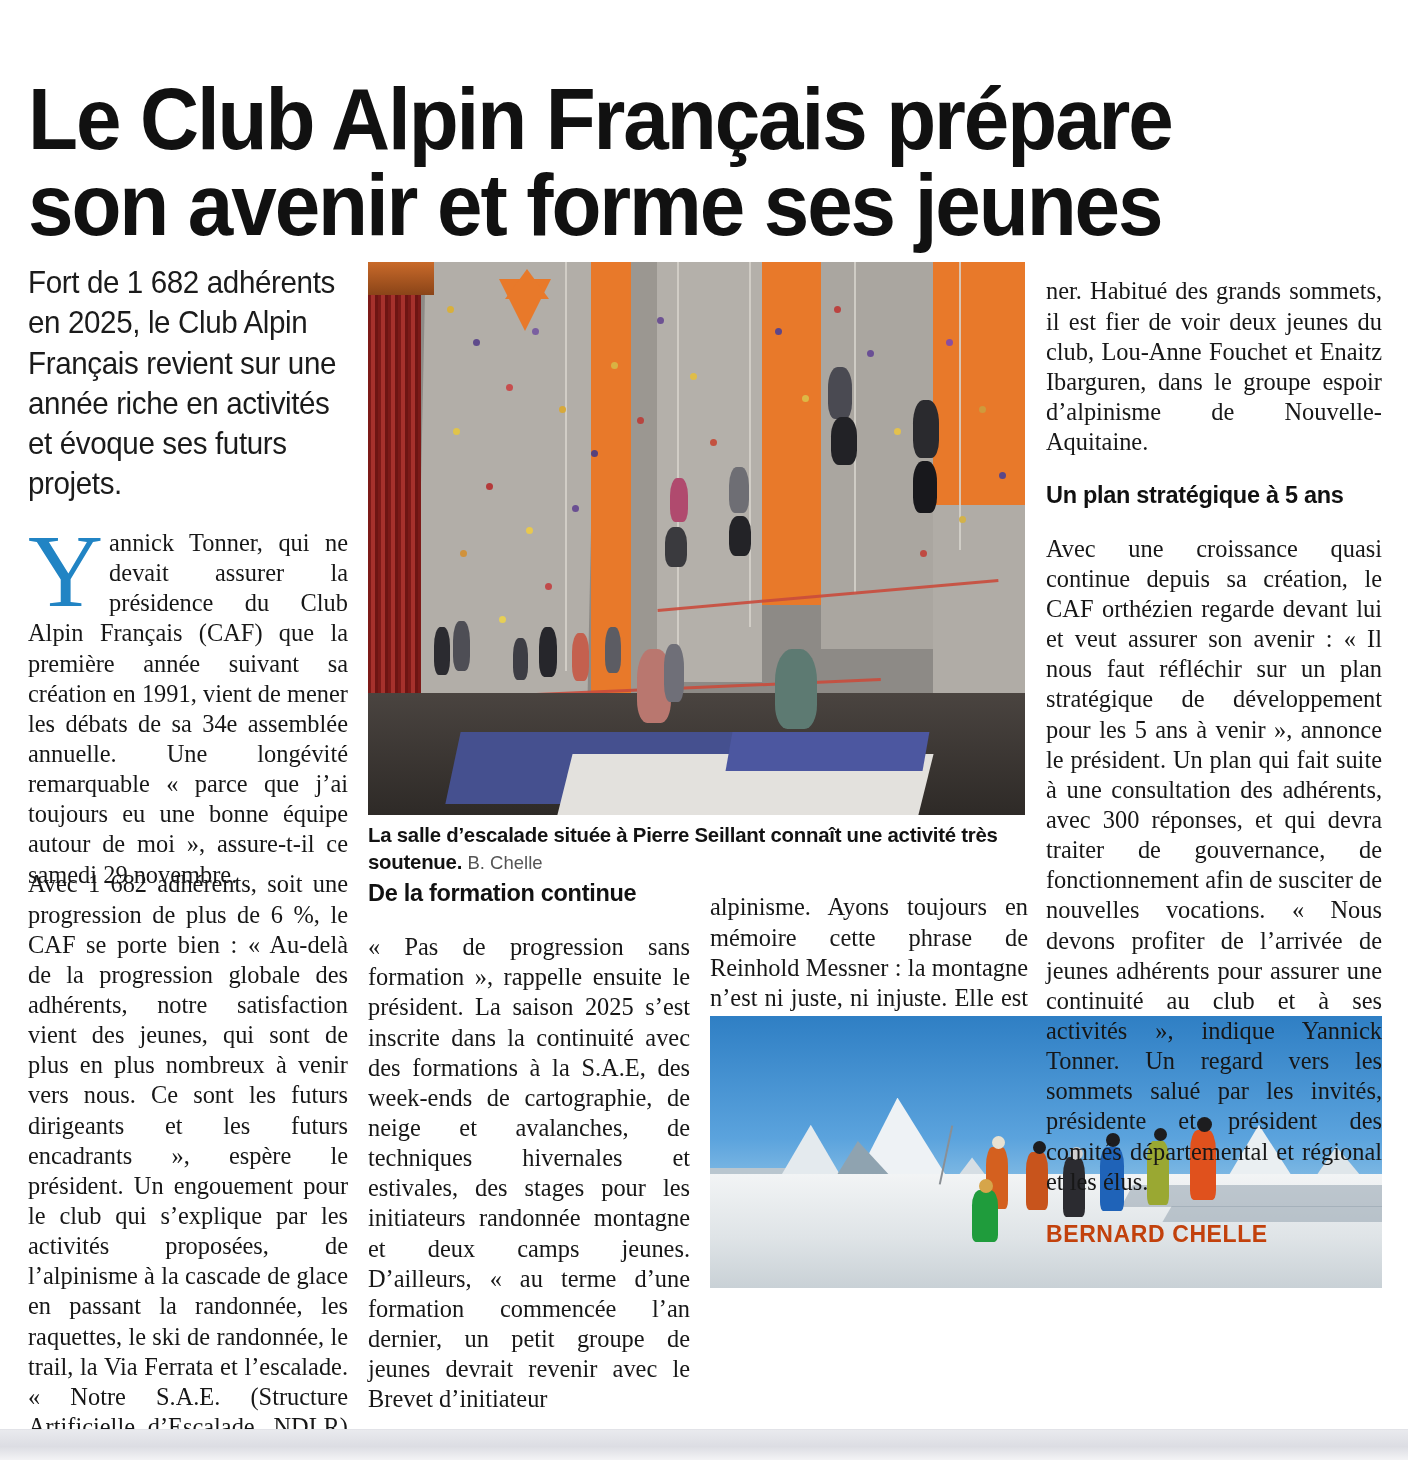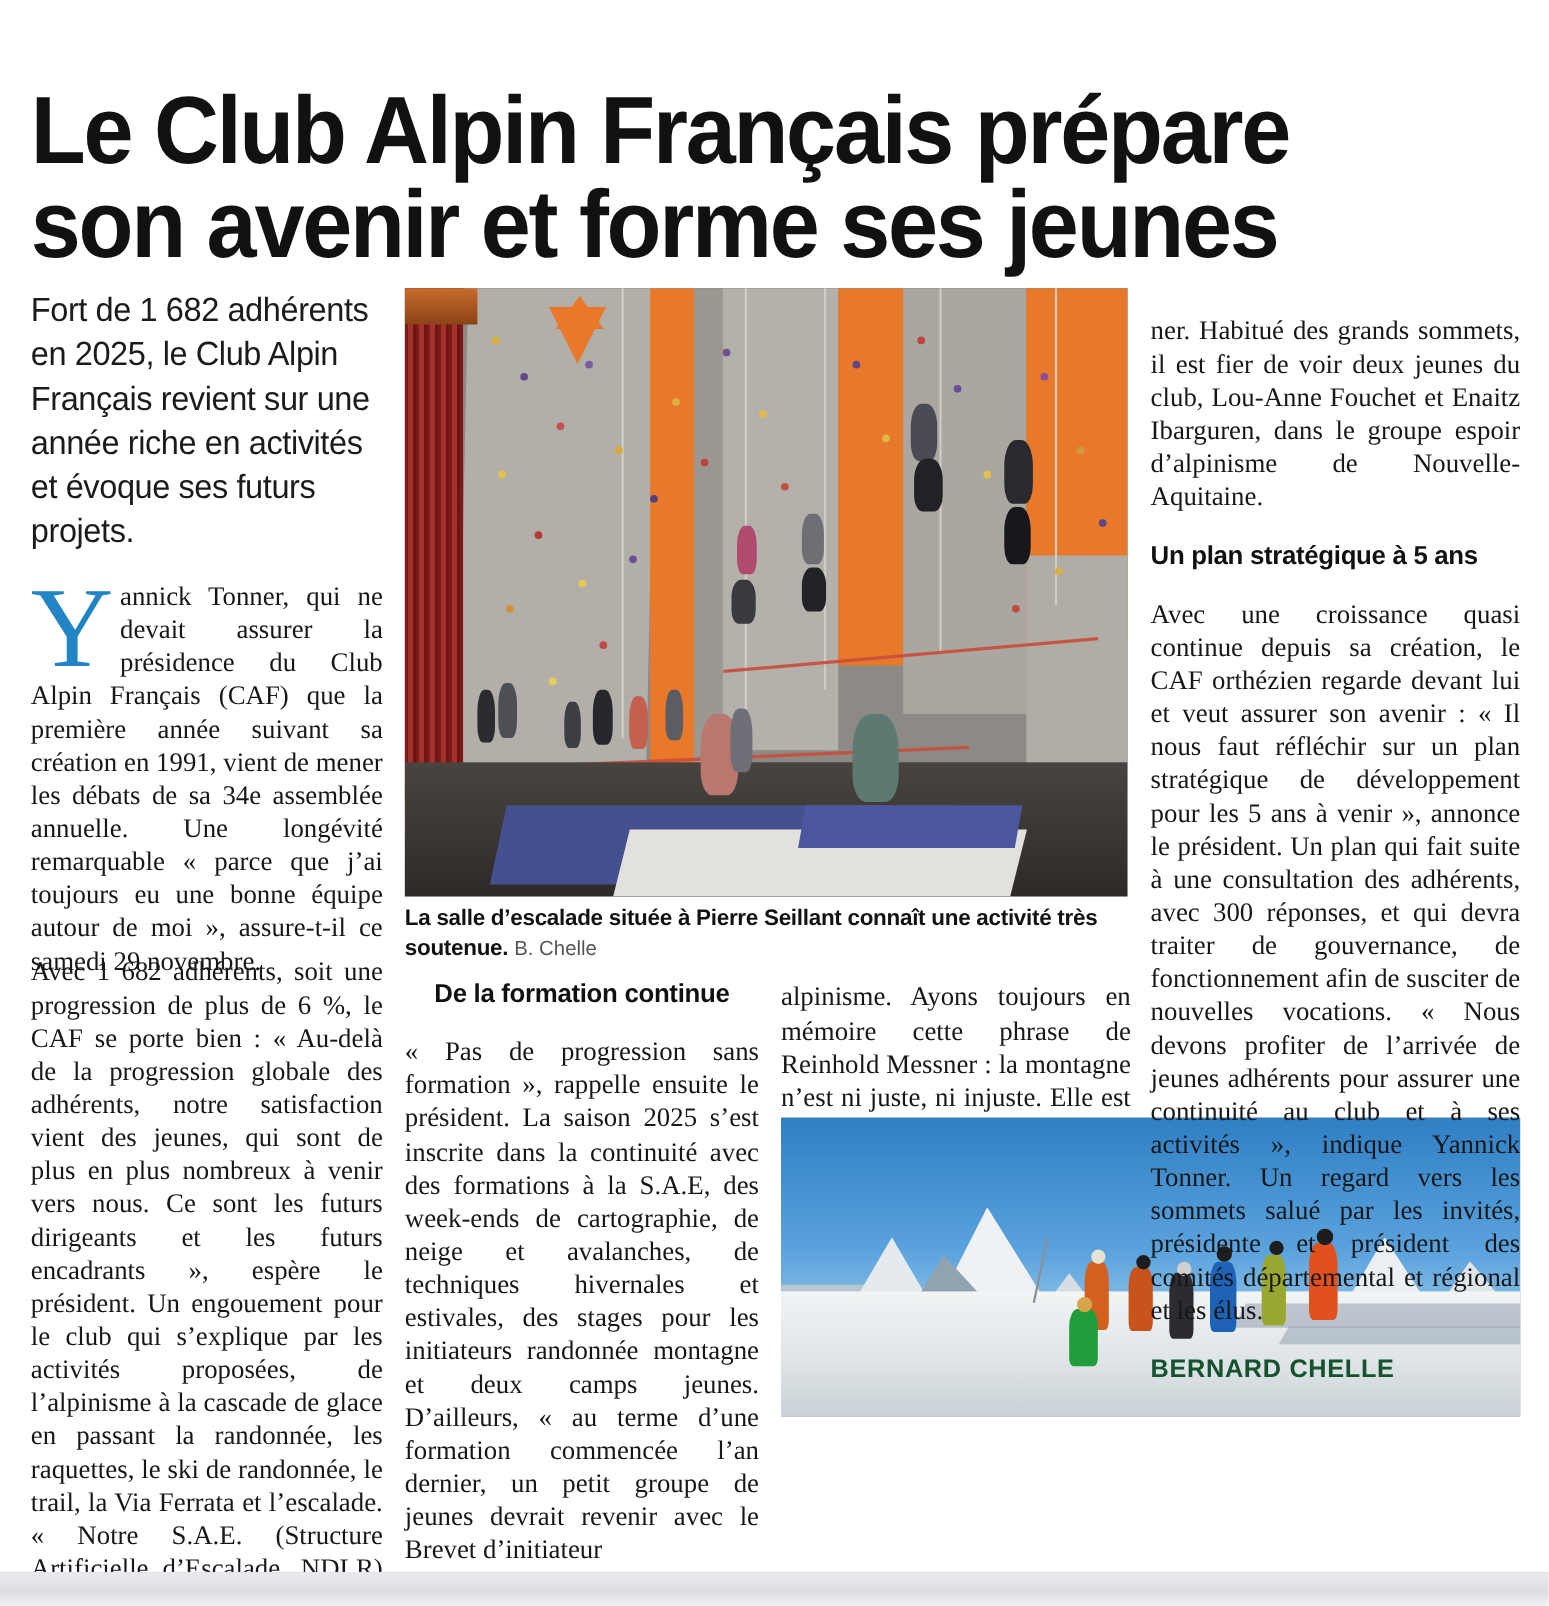--- a/index.html
+++ b/index.html
@@ -98,21 +98,21 @@
     letter-spacing: -0.3px;
     margin: 0 0 3px 0;
   }
 
   
   .signature {
     font-family: "Liberation Sans", sans-serif;
     font-weight: 700;
     font-size: 23px;
     letter-spacing: 0.6px;
-    color: #14532d;
+    color: #c2410c;
     margin-top: 5px;
   }
 
   
   .photo-block { position: absolute; }
   .photo {
     position: relative;
     overflow: hidden;
     background: #777;
   }
@@ -333,21 +333,21 @@
         <div class="person" style="left:62%;top:70%;width:42px;height:80px;background:#5d7a72;"></div>
       </div>
     </div>
     <div class="caption">
       <span>La salle d’escalade située à Pierre Seillant connaît une activité très soutenue.</span>
       <span class="credit">B. Chelle</span>
     </div>
   </div>
 
   <div class="col col2" style="top:868px;">
-    <h2 class="subhead" style="margin-top:22px;text-align:center;">De la formation continue</h2>
+    <h2 class="subhead" style="margin-top:12px;">De la formation continue</h2>
     <p class="body-text">« Pas de progression sans formation », rappelle ensuite le président. La saison 2025 s’est inscrite dans la continuité avec des formations à la S.A.E, des week-ends de cartographie, de neige et avalanches, de techniques hivernales et estivales, des stages pour les initiateurs randonnée montagne et deux camps jeunes. D’ailleurs, « au terme d’une formation commencée l’an dernier, un petit groupe de jeunes devrait revenir avec le Brevet d’initiateur</p>
   </div>
 
   <div class="col col3" style="top:868px;">
     <p class="body-text">alpinisme. Ayons toujours en mémoire cette phrase de Reinhold Messner : la montagne n’est ni juste, ni injuste. Elle est dangereuse », complète Yannick Ton-</p>
   </div>
 
   <div class="photo-block" id="photo-pisco">
     <div class="photo" style="width:672px;height:272px;">
       <div class="andes">
@@ -384,21 +384,21 @@
         <div class="head" style="left:72.5%;top:37%;width:15px;height:15px;"></div>
 
         <div class="climber" style="left:39%;top:64%;width:26px;height:52px;background:#1f9c3c;"></div>
         <div class="head" style="left:40%;top:60%;width:14px;height:14px;background:#d6a54a;"></div>
 
         <div style="position:absolute;left:35%;top:40%;width:2px;height:60px;background:#8a8f94;transform:rotate(12deg);"></div>
       </div>
     </div>
   </div>
 
-  <div class="col col4" style="top:262px;">
+  <div class="col col4" style="top:252px;">
     <p class="body-text">ner. Habitué des grands sommets, il est fier de voir deux jeunes du club, Lou-Anne Fouchet et Enaitz Ibarguren, dans le groupe espoir d’alpinisme de Nouvelle-Aquitaine.</p>
     <h2 class="subhead" style="margin-top:20px;">Un plan stratégique à 5 ans</h2>
     <p class="body-text">Avec une croissance quasi continue depuis sa création, le CAF orthézien regarde devant lui et veut assurer son avenir : « Il nous faut réfléchir sur un plan stratégique de développement pour les 5 ans à venir », annonce le président. Un plan qui fait suite à une consultation des adhérents, avec 300 réponses, et qui devra traiter de gouvernance, de fonctionnement afin de susciter de nouvelles vocations. « Nous devons profiter de l’arrivée de jeunes adhérents pour assurer une continuité au club et à ses activités », indique Yannick Tonner. Un regard vers les sommets salué par les invités, présidente et président des comités départemental et régional et les élus.</p>
     <div class="signature">BERNARD CHELLE</div>
   </div>
 
   <div class="bottom-band"></div>
 </div>
 
 </body></html>

